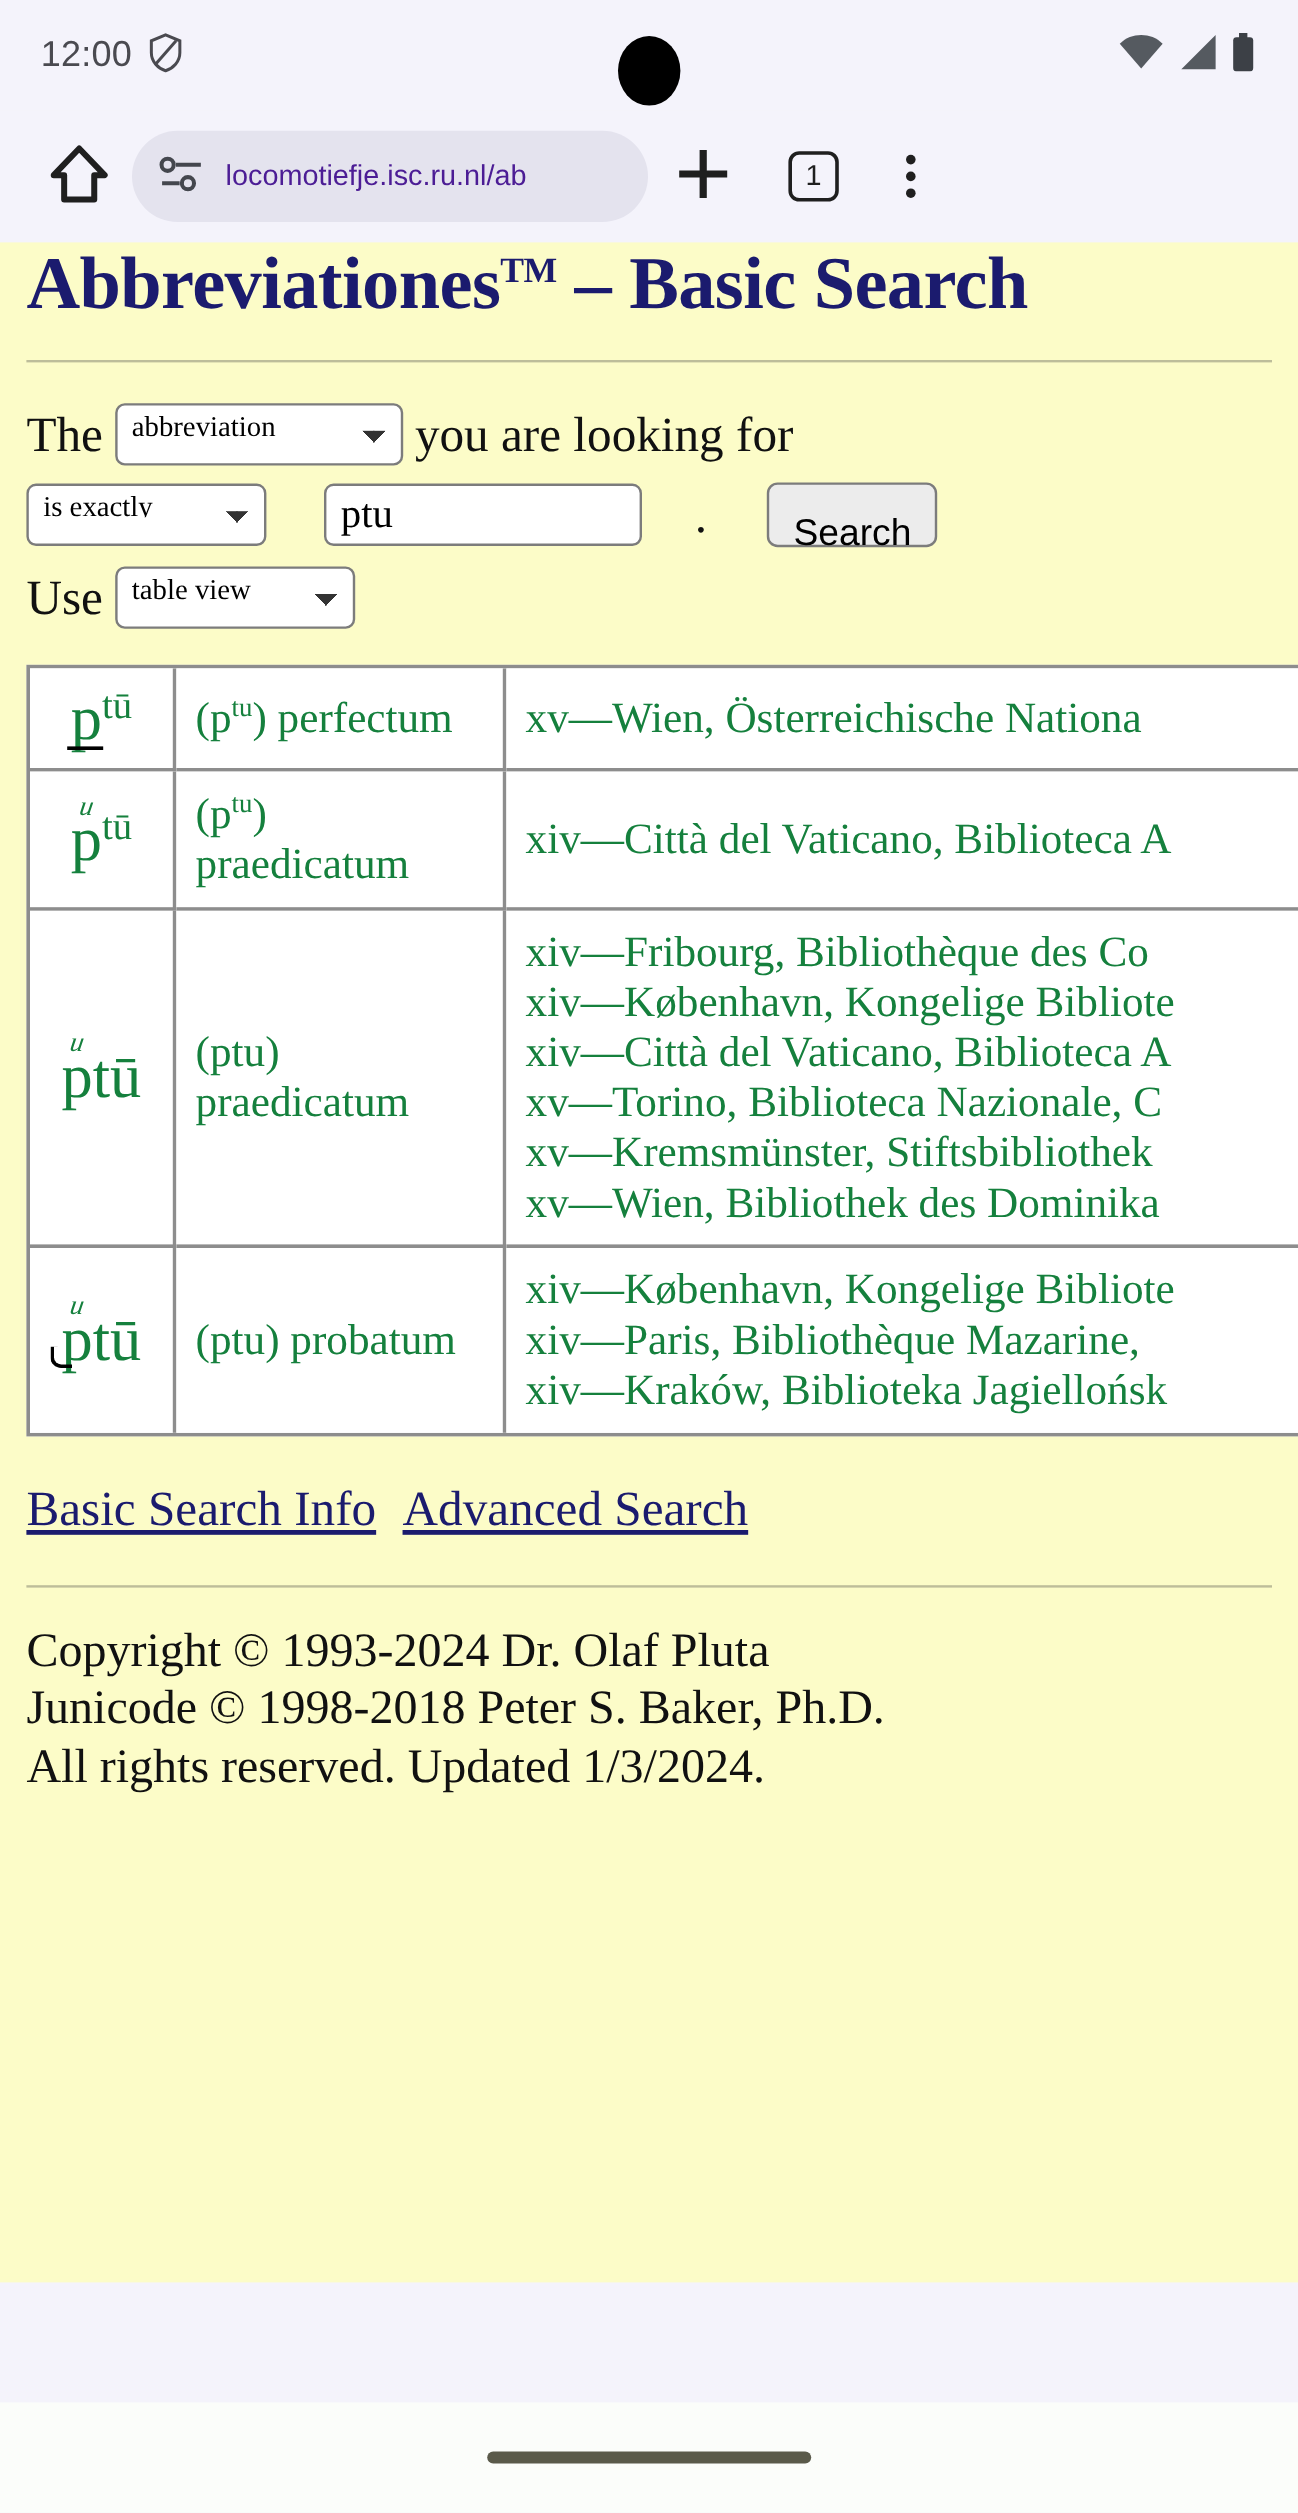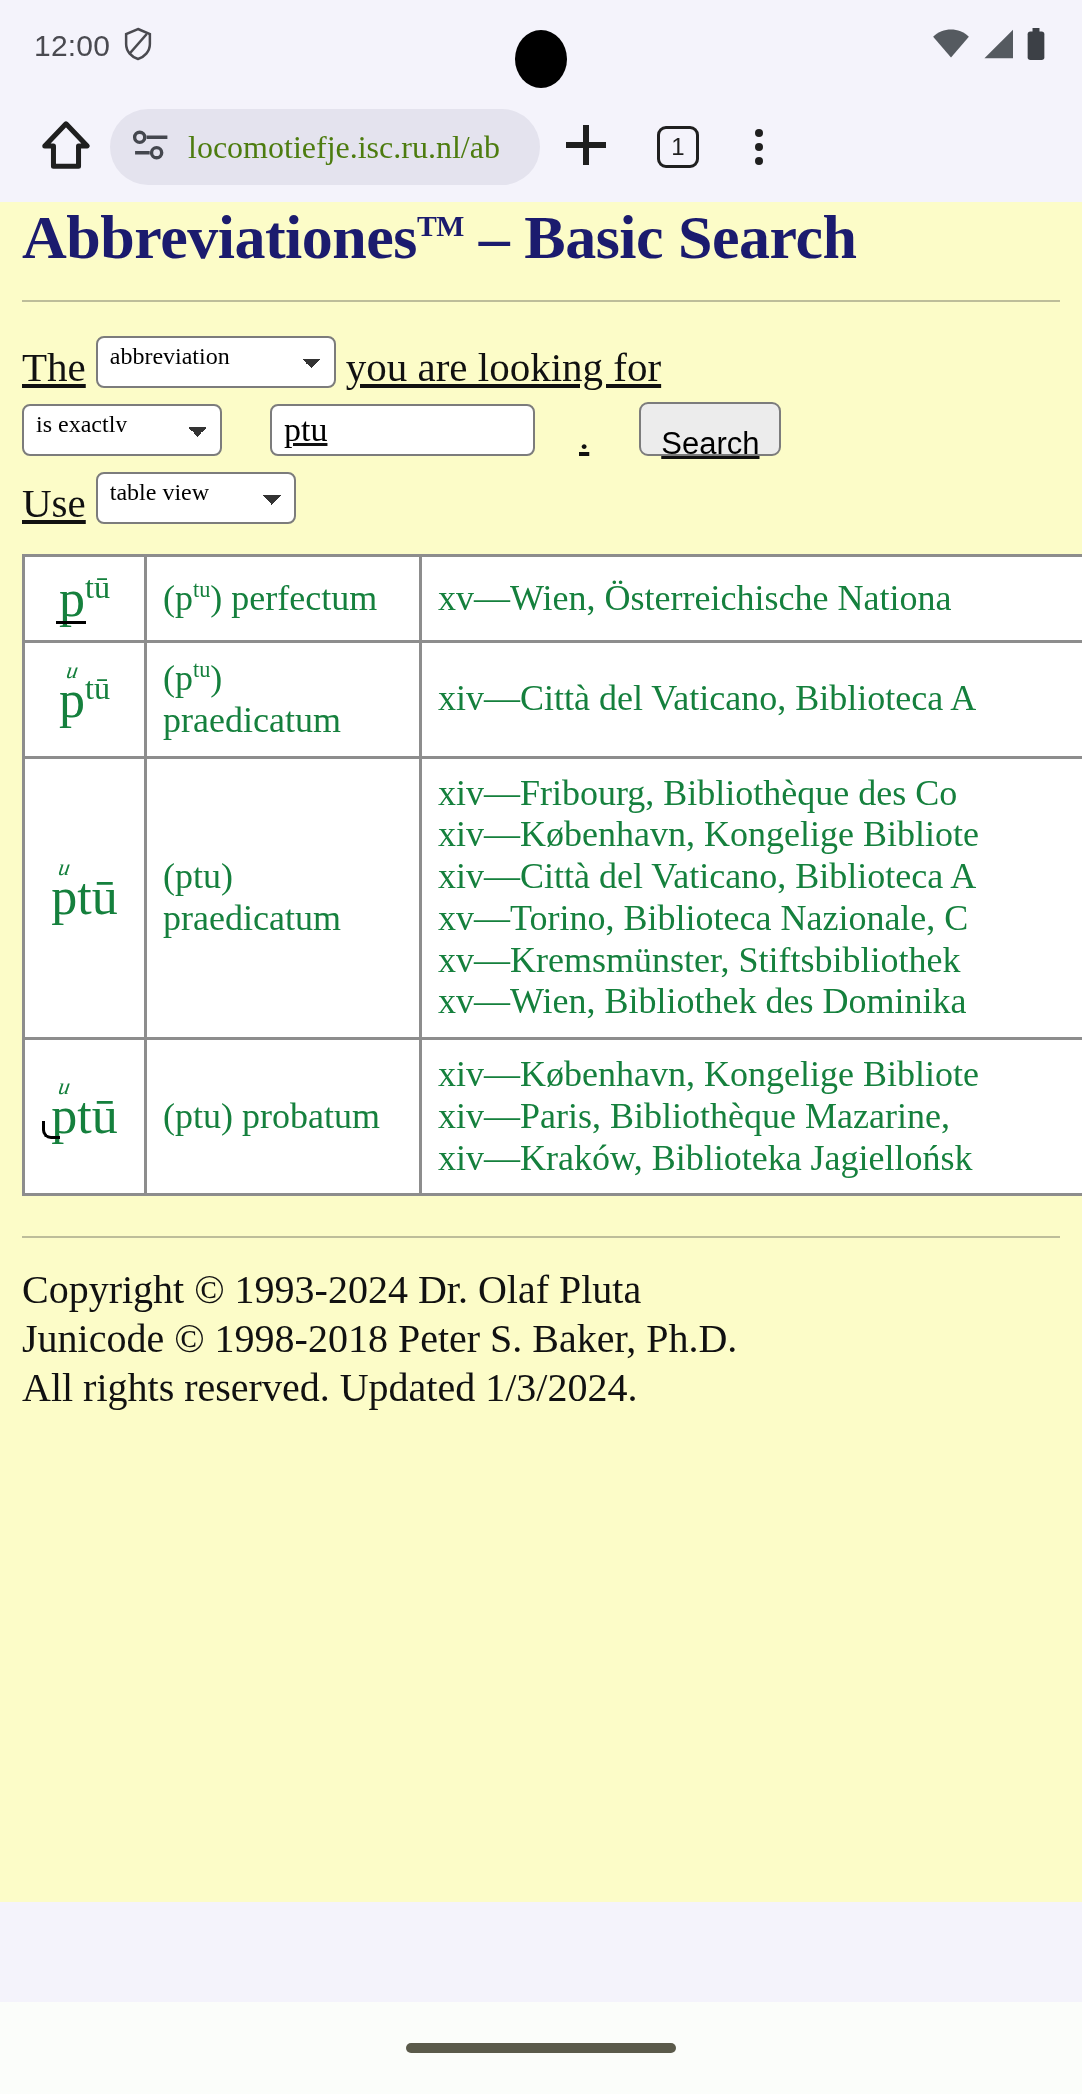--- a/index.html
+++ b/index.html
@@ -31,21 +31,21 @@
     height:110px; background:#f4f3fb; display:flex; align-items:center;
     padding:0 28px; gap:0;
   }
   .home-btn{ width:76px; display:flex; align-items:center; justify-content:center; }
   .omnibox{
     flex:0 0 auto; width:430px; height:76px; background:#e4e3ee;
     border-radius:38px; display:flex; align-items:center; padding:0 22px; gap:16px;
     margin-left:6px; overflow:hidden;
   }
   .omnibox-text{
-    font-family:Liberation Serif, serif; font-size:32px; color:#4d7c0f;
+    font-family:Liberation Sans, sans-serif; font-size:24px; color:#4c1d95;
     white-space:nowrap; overflow:hidden;
   }
   .plus-btn{ width:92px; display:flex; align-items:center; justify-content:center; }
   .tabs-btn{ width:92px; display:flex; align-items:center; justify-content:center; }
   .tabcount{
     width:42px; height:42px; border:3.5px solid #1f1f1f; border-radius:9px;
     display:flex; align-items:center; justify-content:center;
     font-family:"Liberation Sans", sans-serif; font-size:24px; font-weight:500; color:#1f1f1f;
   }
   .menu-btn{ width:70px; display:flex; flex-direction:column; align-items:center; gap:6px; }
@@ -58,22 +58,22 @@
   }
   h1.title{
     font-family:"Liberation Serif", serif; font-weight:bold;
     font-size:62px; color:#1b1b6e; letter-spacing:-0.5px;
     white-space:nowrap;
   }
   h1.title sup{ font-size:0.48em; vertical-align:super; }
   hr.rule{ border:none; border-top:2px solid #bdbd9a; margin:27px 0 0 0; }
 
   .formline{
-    font-size:41px; color:#111; display:flex; align-items:flex-end;
-    white-space:nowrap; line-height:1;text-decoration:underline;
+    font-size:41px; color:#111; display:flex; align-items:center;
+    white-space:nowrap; line-height:1;
   }
   .l1{ margin-top:34px; }
   .l2{ margin-top:14px;gap:38px; }
   .l3{ margin-top:16px; }
 
   select.ctrl{
     font-family:"Liberation Serif", serif; font-size:24px; color:#000;
     background:#fff; border:2px solid #7c7c7c; border-radius:8px;
     padding:5px 40px 22px 12px; margin:0 10px;
     -webkit-appearance:none; appearance:none;
@@ -318,20 +318,24 @@
             <td class="c-src">
               <span class="srcline">xiv—København, Kongelige Bibliote</span>
               <span class="srcline">xiv—Paris, Bibliothèque Mazarine,</span>
               <span class="srcline">xiv—Kraków, Biblioteka Jagiellońsk</span>
             </td>
           </tr>
         </tbody>
       </table>
     </div>
 
+    <div class="links">
+      <a href="#">Basic Search Info</a>
+      <a href="#">Advanced Search</a>
+    </div>
 
     <hr class="rule2">
 
     <div class="footer">
       <div>Copyright © 1993-2024 Dr. Olaf Pluta</div>
       <div>Junicode © 1998-2018 Peter S. Baker, Ph.D.</div>
       <div>All rights reserved. Updated 1/3/2024.</div>
     </div>
   </div>
 

